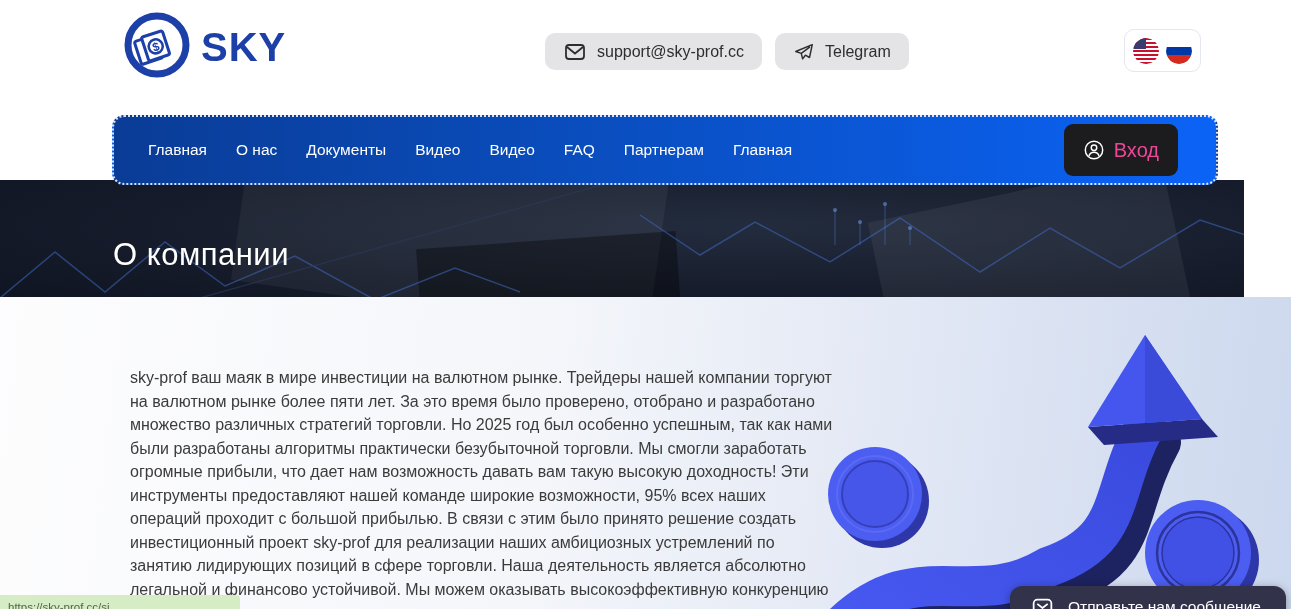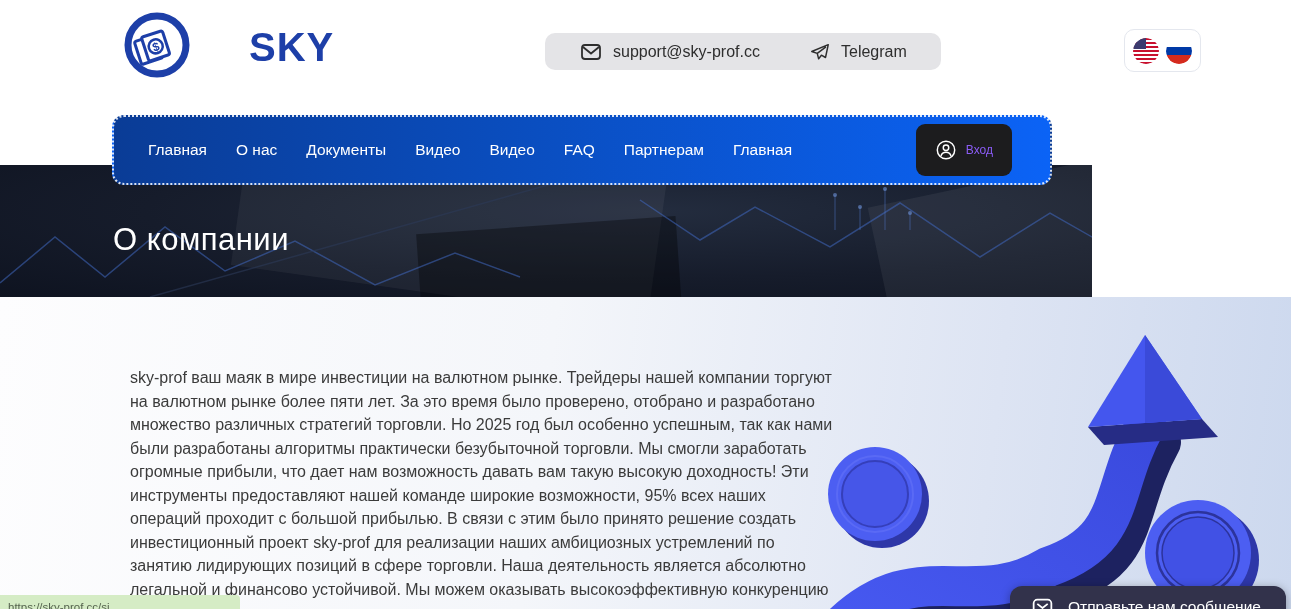--- a/index.html
+++ b/index.html
@@ -2,47 +2,47 @@
 <html><head>
 <meta charset="utf-8">
 <style>
   html,body{margin:0;padding:0;background:#fff;}
   .page{position:relative;width:1291px;height:609px;overflow:hidden;
         font-family:"Liberation Sans",sans-serif;background:#fff;}
 
   
   .site-header{position:absolute;left:0;top:0;width:1291px;height:165px;background:#fff;}
   .logo{position:absolute;left:123px;top:11px;display:flex;align-items:center;gap:10px;cursor:pointer;}
-  .logo-text{display:flex;flex-direction:column;line-height:37px;font-weight:900;font-size:40px;letter-spacing:1px;margin-left:48px;}
+  .logo-text{display:flex;flex-direction:column;line-height:37px;font-weight:900;font-size:40px;letter-spacing:1px;}
   .logo-sky{color:#1d3fa8;}
   .logo-prof{color:#0d0d0d;}
   .pill{position:absolute;top:33px;height:37px;background:#e4e4e7;border-radius:10px;
-        display:flex;align-items:center;gap:10px;padding:0 34px;font-size:16px;color:#2e2e2e;
+        display:flex;align-items:center;gap:10px;padding:0 18px;font-size:16px;color:#2e2e2e;
         cursor:pointer;box-sizing:border-box;white-space:nowrap;}
   .pill svg{flex:0 0 auto;}
   .pill-email{left:545px;}
   .pill-telegram{left:775px;}
   .langbox{position:absolute;left:1124px;top:29px;width:77px;height:43px;border:1px solid #e4e7ee;
            border-radius:10px;display:flex;align-items:center;justify-content:center;gap:7px;box-sizing:border-box;}
   .flag{width:26px;height:26px;border-radius:50%;overflow:hidden;cursor:pointer;}
 
   
-  .navbar{position:absolute;left:112px;top:115px;width:940px;height:70px;box-sizing:border-box;
+  .navbar{position:absolute;left:112px;top:115px;width:1106px;height:70px;box-sizing:border-box;
           background:linear-gradient(90deg,#0a3c96 0%,#0a4ec0 45%,#0b63f6 100%);
           border:2px dotted rgba(255,255,255,.85);border-radius:12px;
           display:flex;align-items:center;padding:0 20px 0 34px;z-index:5;}
   .nav-links{display:flex;gap:29px;}
   .nav-link{color:#fff;font-size:15.5px;cursor:pointer;white-space:nowrap;}
   .nav-spacer{flex:1;}
   .nav-actions{display:flex;gap:8px;margin-right:18px;}
-  .btn-dark{background:#1c1c1e;color:#8b5cf6;border-radius:9px;height:40px;display:flex;align-items:center;
-            gap:9px;padding:6px 19px;font-size:12px;cursor:pointer;white-space:nowrap;}
-
-  
-  .hero{position:absolute;left:0;top:165px;width:1092px;height:132px;overflow:hidden;
+  .btn-dark{background:#1c1c1e;color:#ec4899;border-radius:9px;height:40px;display:flex;align-items:center;
+            gap:9px;padding:6px 19px;font-size:20px;cursor:pointer;white-space:nowrap;}
+
+  
+  .hero{position:absolute;left:0;top:180px;width:1244px;height:132px;overflow:hidden;
         background:radial-gradient(ellipse at 60% 35%, #232c3e 0%, #161c2b 55%, #0e1320 100%);}
   .hero svg{position:absolute;left:0;top:0;}
   .hero-title{position:absolute;left:113px;top:57px;font-size:31px;font-weight:400;color:#fff;letter-spacing:.5px;}
 
   
   .main{position:absolute;left:0;top:297px;width:1291px;height:312px;overflow:hidden;
         background:linear-gradient(97deg,#fdfdfe 0%,#f4f6fa 42%,#dde4f3 76%,#ccd8ee 100%);}
   .about-text{position:absolute;left:130px;top:69px;width:706px;font-size:16px;line-height:23.5px;color:#3b3b3b;}
   .illustration{position:absolute;right:0;top:30px;width:471px;height:282px;}
 

